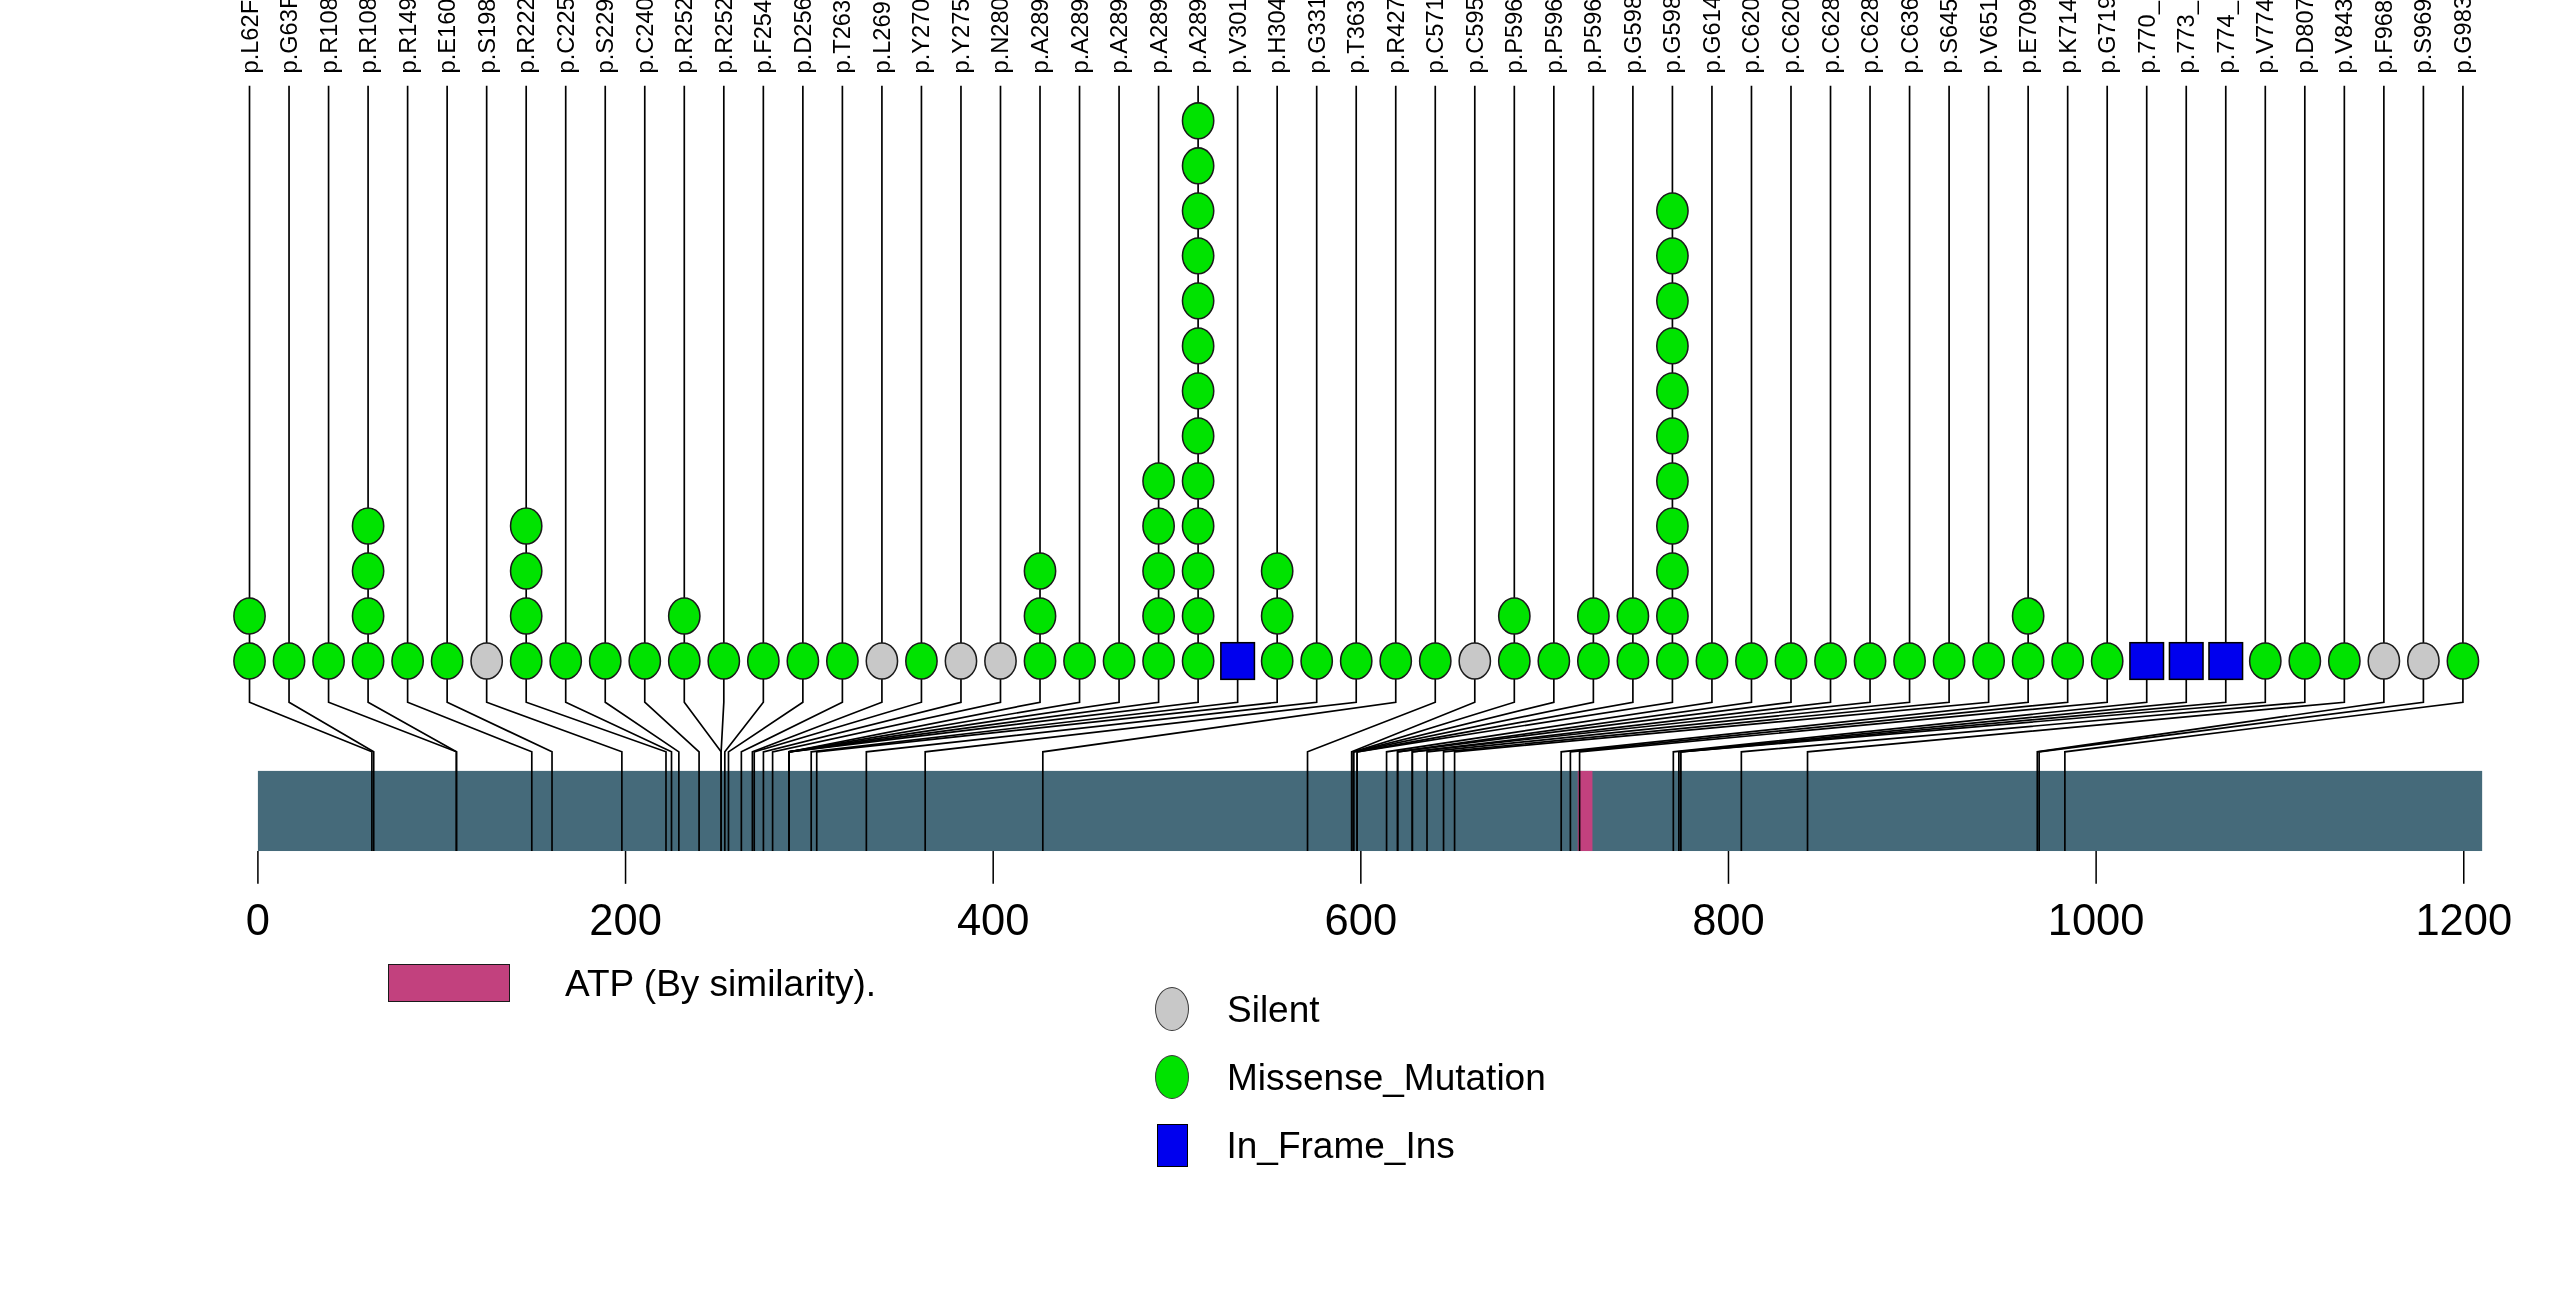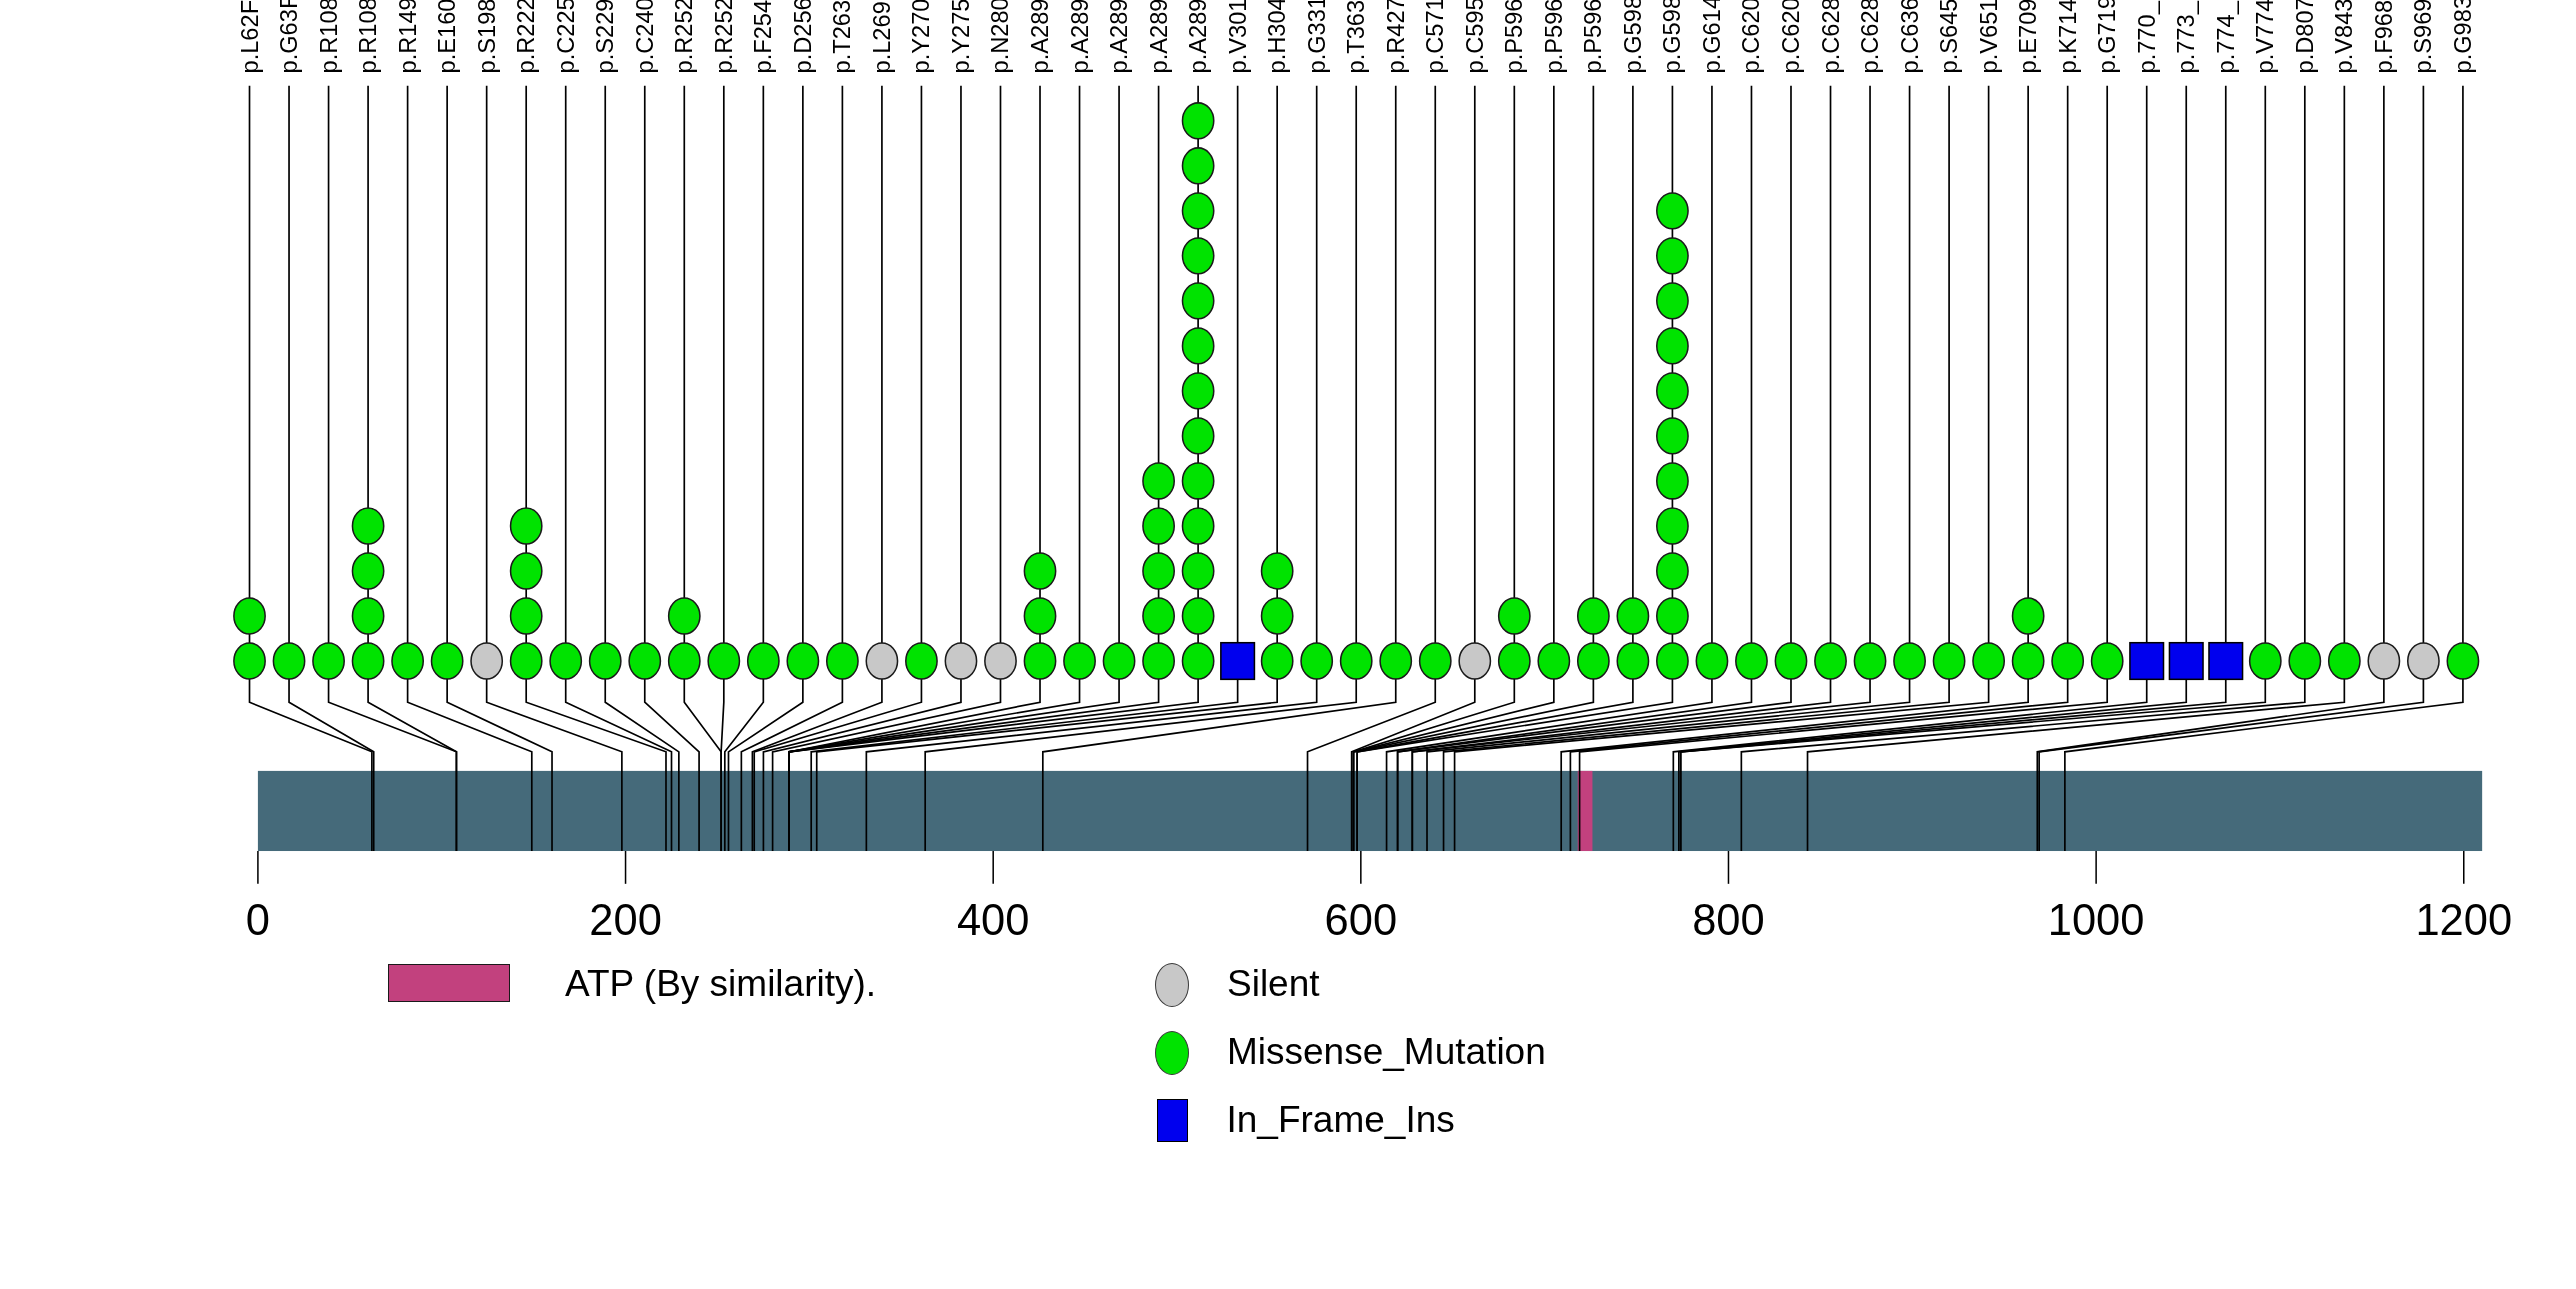--- a/index.html
+++ b/index.html
@@ -13,21 +13,21 @@
   #plot-svg{position:absolute;left:0;top:0;}
   .legend-domain-swatch{
     position:absolute;left:388px;top:964px;width:122px;height:38px;
     border:1.5px solid #1a1a1a;box-sizing:border-box;
   }
   .legend-domain-label{
     position:absolute;left:553px;top:964px;height:40px;line-height:40px;
     font-size:37px;color:#000;white-space:nowrap;margin-left:12px;
   }
   .legend-right{position:absolute;left:1155px;top:963px;}
-  .legend-row{position:relative;height:68px;display:flex;align-items:flex-start;}
+  .legend-row{position:relative;height:68px;display:flex;align-items:flex-end;}
   .legend-marker{display:inline-block;box-sizing:border-box;margin-right:38px;}
   .legend-marker.circle{width:34px;height:44px;border-radius:50%;border:1.5px solid #3a3a3a;}
   .legend-marker.square{width:31px;height:43px;border:1.5px solid #000;margin-left:1.5px;margin-right:39px;}
   .legend-row-label{font-size:37px;color:#000;white-space:nowrap;}
 </style>
 </head>
 <body>
 
 <div class="canvas">
   <svg id="plot-svg" width="2576" height="1290" viewBox="0 0 3376 1690">

